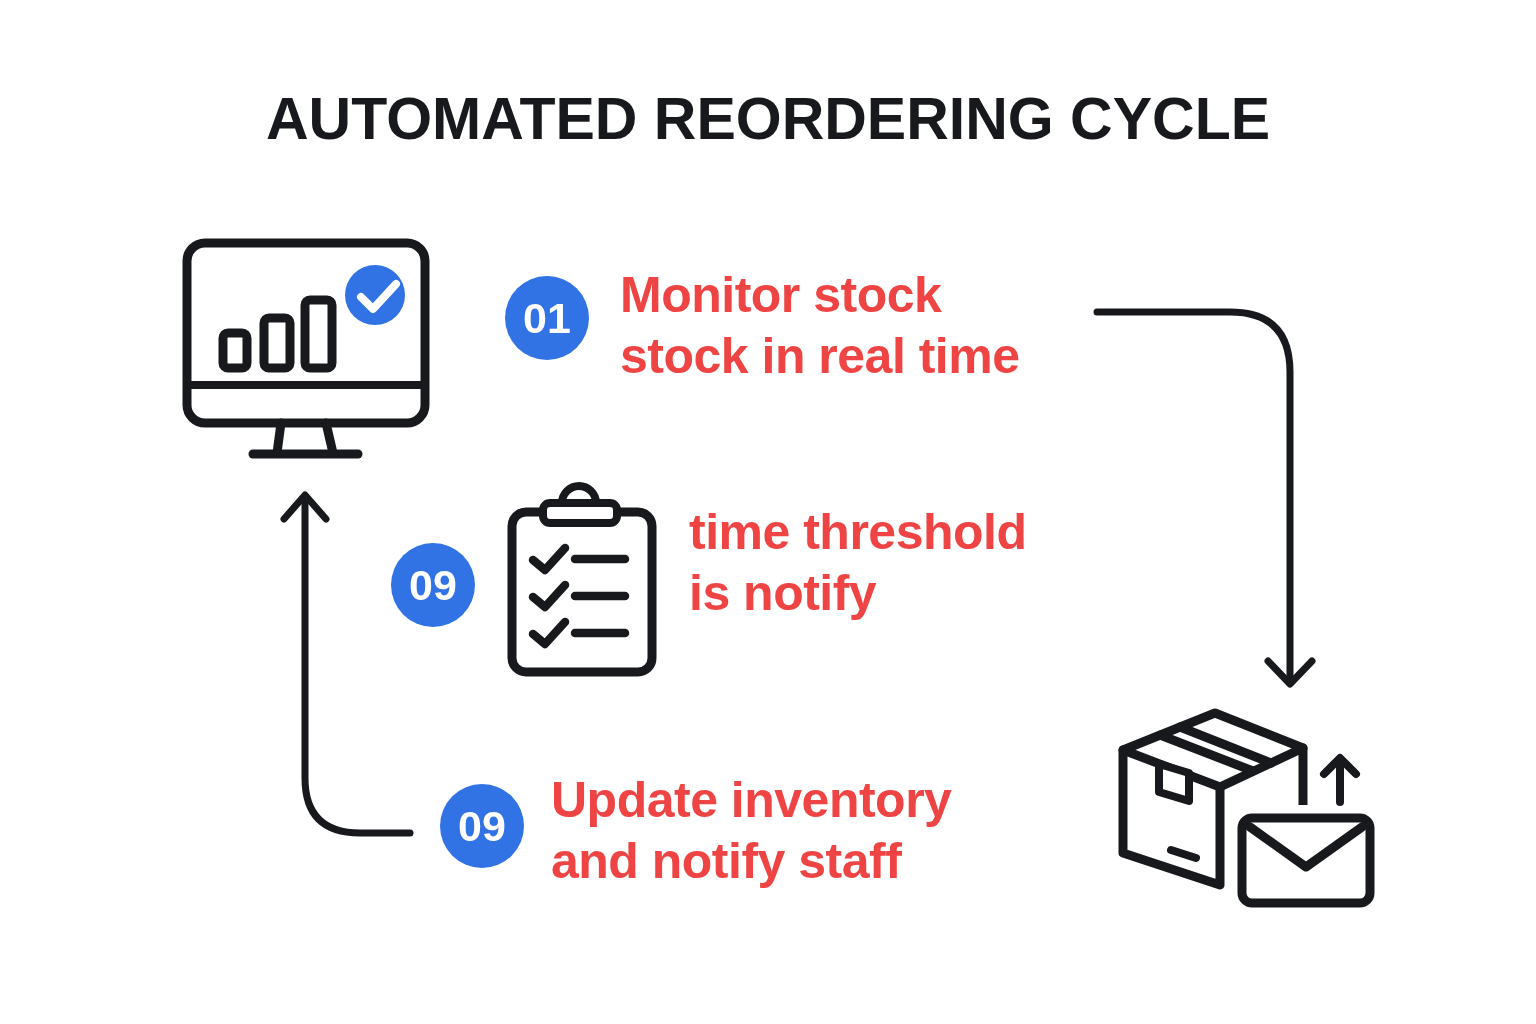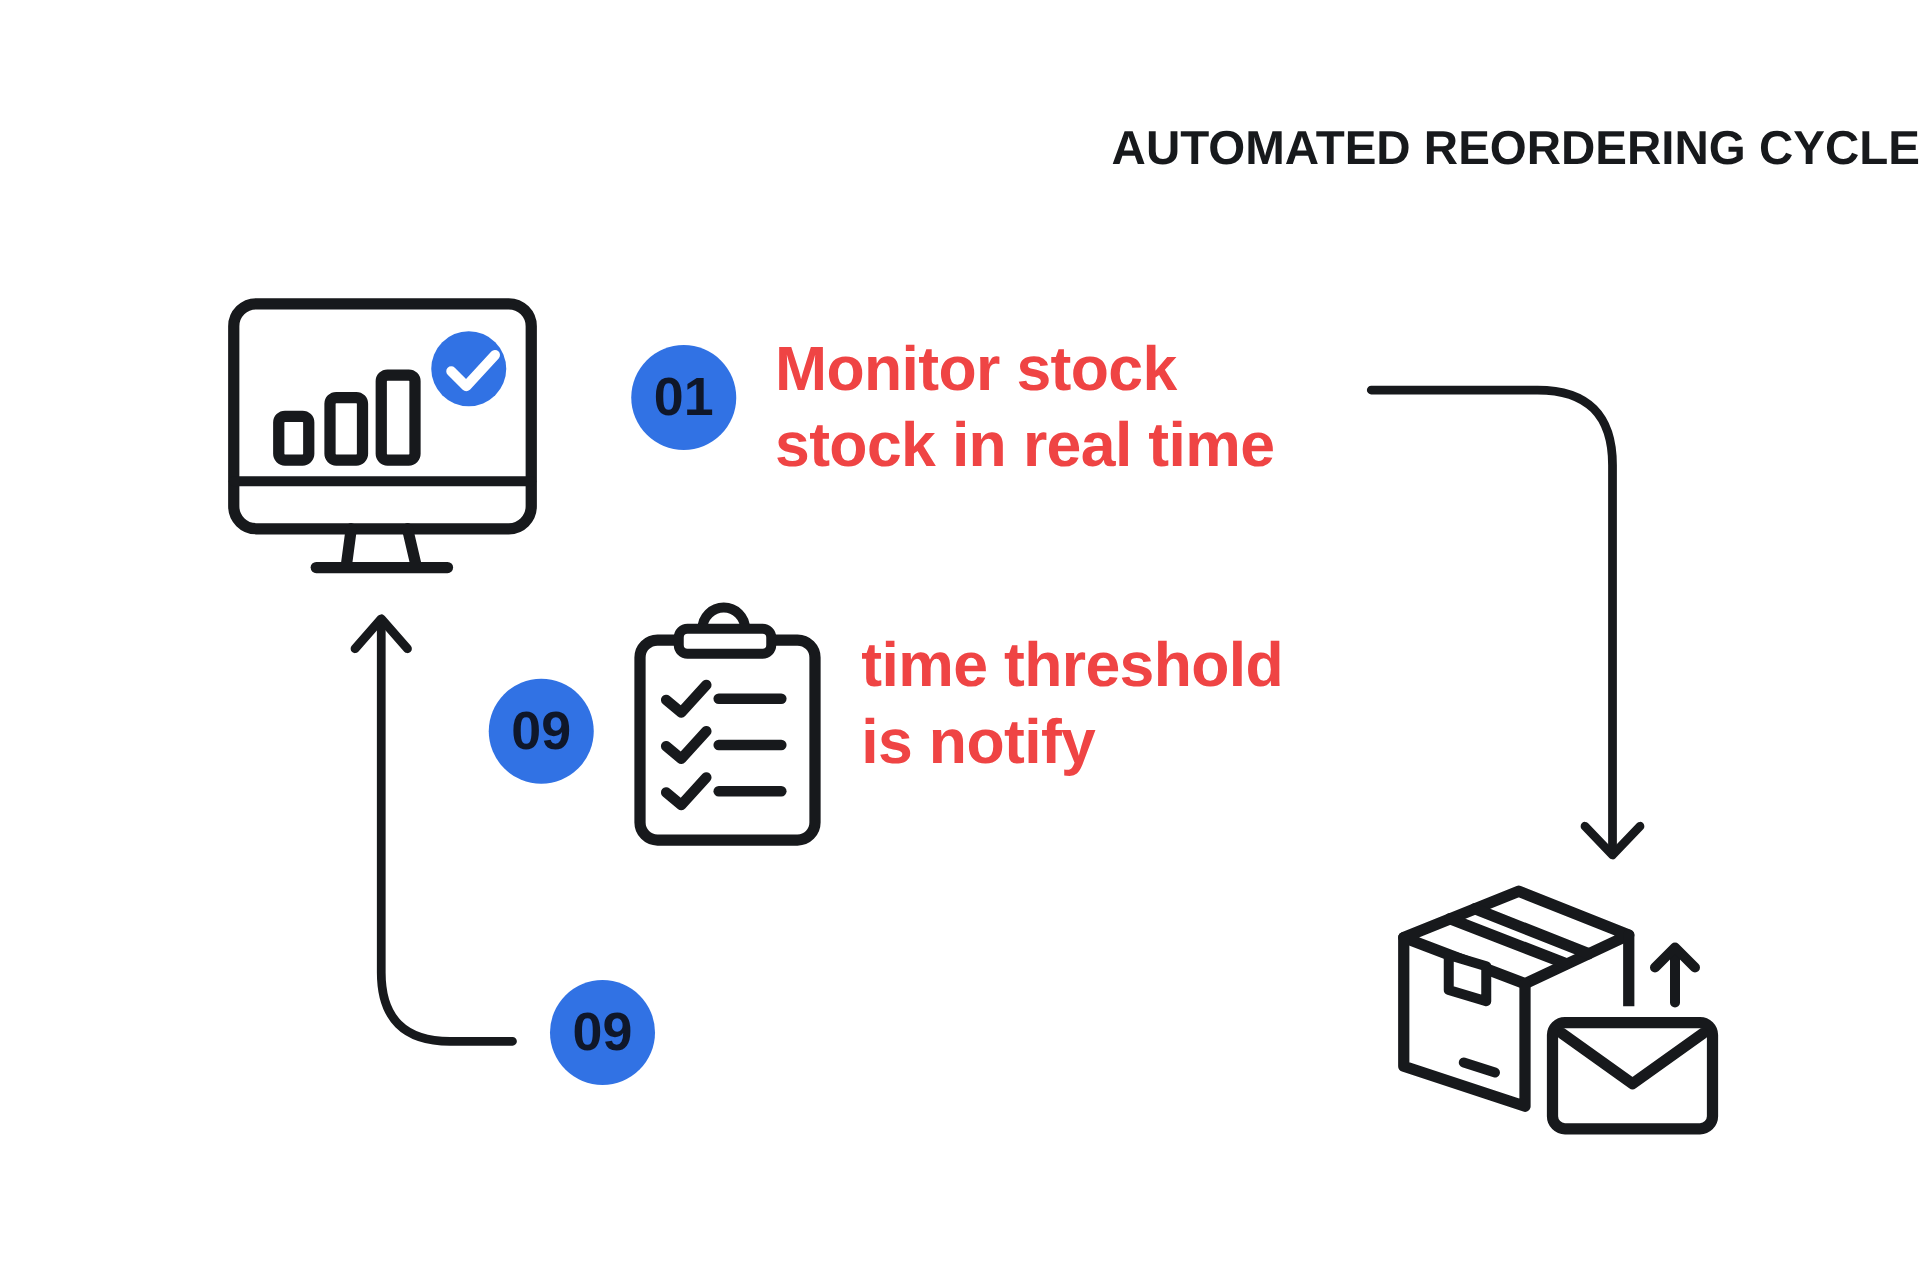--- a/index.html
+++ b/index.html
@@ -2,32 +2,32 @@
 <html><head>
 <meta charset="utf-8">
 <style>
   html,body { margin:0; padding:0; background:#ffffff; }
   .canvas {
     position:relative; width:1536px; height:1024px; background:#ffffff;
     font-family:"Liberation Sans", sans-serif; overflow:hidden;
   }
   .title {
     position:absolute; left:0; right:0; top:89px; margin:0;
-    text-align:right; font-size:38px; line-height:60px; font-weight:bold;
+    text-align:center; font-size:59px; line-height:60px; font-weight:bold;
     letter-spacing:0px; color:#17191C;
   }
   svg.layer { position:absolute; pointer-events:none; }
   .connectors { left:0; top:0; width:1536px; height:1024px; }
   .monitor-icon   { left:172px; top:232px; width:258px; height:230px; }
   .clipboard-icon { left:503px; top:480px; width:155px; height:200px; }
   .package-icon   { left:1108px; top:698px; width:290px; height:215px; }
 
   .step-circle {
     position:absolute; width:84px; height:84px; border-radius:50%;
-    background:#3172E4; color:#0f172a; display:flex; align-items:center;
+    background:#3172E4; color:#ffffff; display:flex; align-items:center;
     justify-content:center; font-size:43px; font-weight:bold;
   }
   .c1 { left:505px; top:276px; }
   .c2 { left:391px; top:543px; }
   .c3 { left:440px; top:784px; }
 
   .step-text {
     position:absolute; color:#ef4444; font-size:50px; line-height:61px;
     font-weight:bold; letter-spacing:-0.5px; white-space:nowrap;
   }
@@ -124,14 +124,18 @@
     <span>09</span>
   </div>
   <div class="step-text t2">
     <div>time threshold</div>
     <div>is notify</div>
   </div>
 
   <div class="step-circle c3">
     <span>09</span>
   </div>
+  <div class="step-text t3">
+    <div>Update inventory</div>
+    <div>and notify staff</div>
+  </div>
 
 </div>
 
 </body></html>

